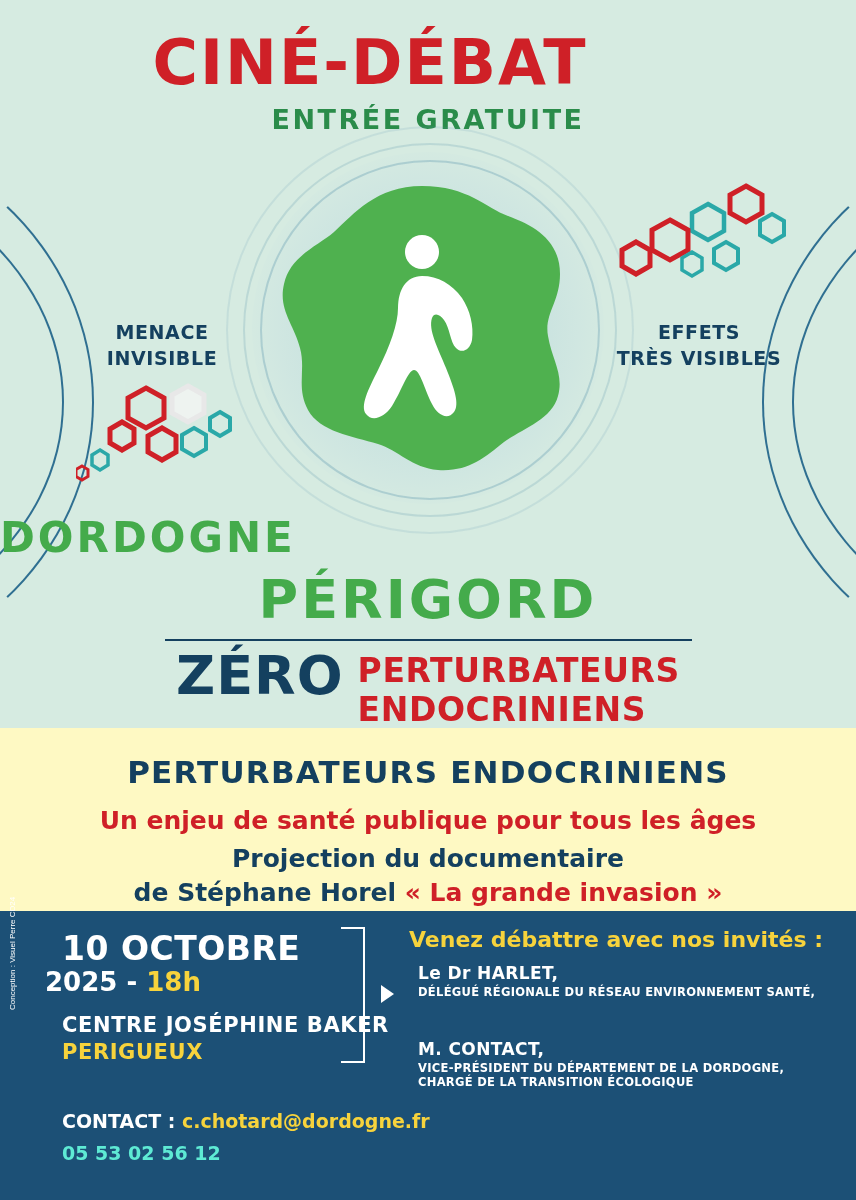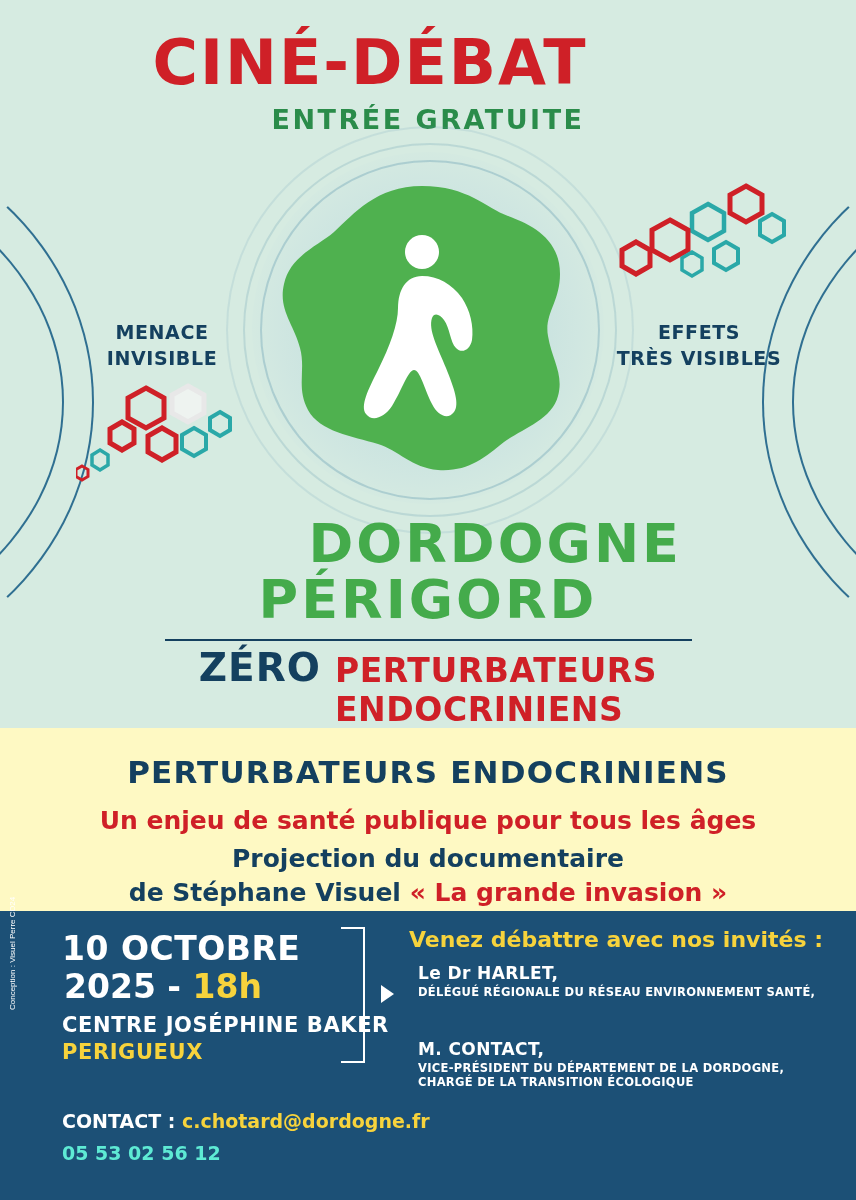--- a/index.html
+++ b/index.html
@@ -129,22 +129,22 @@
     letter-spacing: 0.6px;
     color: #14405f;
     font-family: "DejaVu Sans", sans-serif;
   }
 
   .brand-dordogne {
     position: absolute;
     top: 516px;
     left: 0;
     width: 682px;
-    text-align: right;
-    font-size: 54px;
+    text-align: left;
+    font-size: 42px;
     font-weight: bold;
     letter-spacing: 3px;
     color: #44ab4b;
     line-height: 1.03;
     font-family: "DejaVu Sans", sans-serif;
   }
   .brand-perigord {
     position: absolute;
     top: 572px;
     left: 0;
@@ -168,21 +168,21 @@
   .zero-row {
     position: absolute;
     top: 648px;
     left: 0;
     width: 856px;
     text-align: center;
   }
   .zero-word {
     display: inline-block;
     vertical-align: top;
-    font-size: 39px;
+    font-size: 54px;
     font-weight: bold;
     letter-spacing: 1px;
     color: #14405f;
     font-family: "DejaVu Sans", sans-serif;
     padding-right: 14px;
     line-height: 1.04;
   }
   .pe-words {
     display: inline-block;
     vertical-align: top;
@@ -248,22 +248,22 @@
     position: absolute;
     left: 62px; top: 18px;
     font-size: 33px;
     font-weight: bold;
     letter-spacing: 0.5px;
     color: #ffffff;
     font-family: "DejaVu Sans", sans-serif;
   }
   .date-line2 {
     position: absolute;
-    left: 64px; top: 56px;
-    font-size: 33px;
+    left: 45px; top: 56px;
+    font-size: 26px;
     font-weight: bold;
     color: #ffffff;
     font-family: "DejaVu Sans", sans-serif;
   }
   .date-line2 .hour {
     color: #f7d33c;
   }
   .venue {
     position: absolute;
     left: 62px; top: 102px;
@@ -454,21 +454,21 @@
 
     <div class="zero-row">
       <span class="zero-word">ZÉRO</span><span class="pe-words"><span>PERTURBATEURS</span><br><span>ENDOCRINIENS</span></span>
     </div>
   </div>
 
   <div class="green-band">
     <div class="gb-line1">PERTURBATEURS ENDOCRINIENS</div>
     <div class="gb-line2">Un enjeu de santé publique pour tous les âges</div>
     <div class="gb-line3">Projection du documentaire</div>
-    <div class="gb-line4"><span>de Stéphane Visuel </span><span class="film">« La grande invasion »</span></div>
+    <div class="gb-line4"><span>de Stéphane Horel </span><span class="film">« La grande invasion »</span></div>
   </div>
 
   <div class="blue-band">
     <div class="date-line1">10 OCTOBRE</div>
     <div class="date-line2"><span>2025 - </span><span class="hour">18h</span></div>
     <div class="venue">CENTRE JOSÉPHINE BAKER</div>
     <div class="city">PERIGUEUX</div>
 
     <div class="bracket"></div>
     <div class="bracket-arrow"></div>

